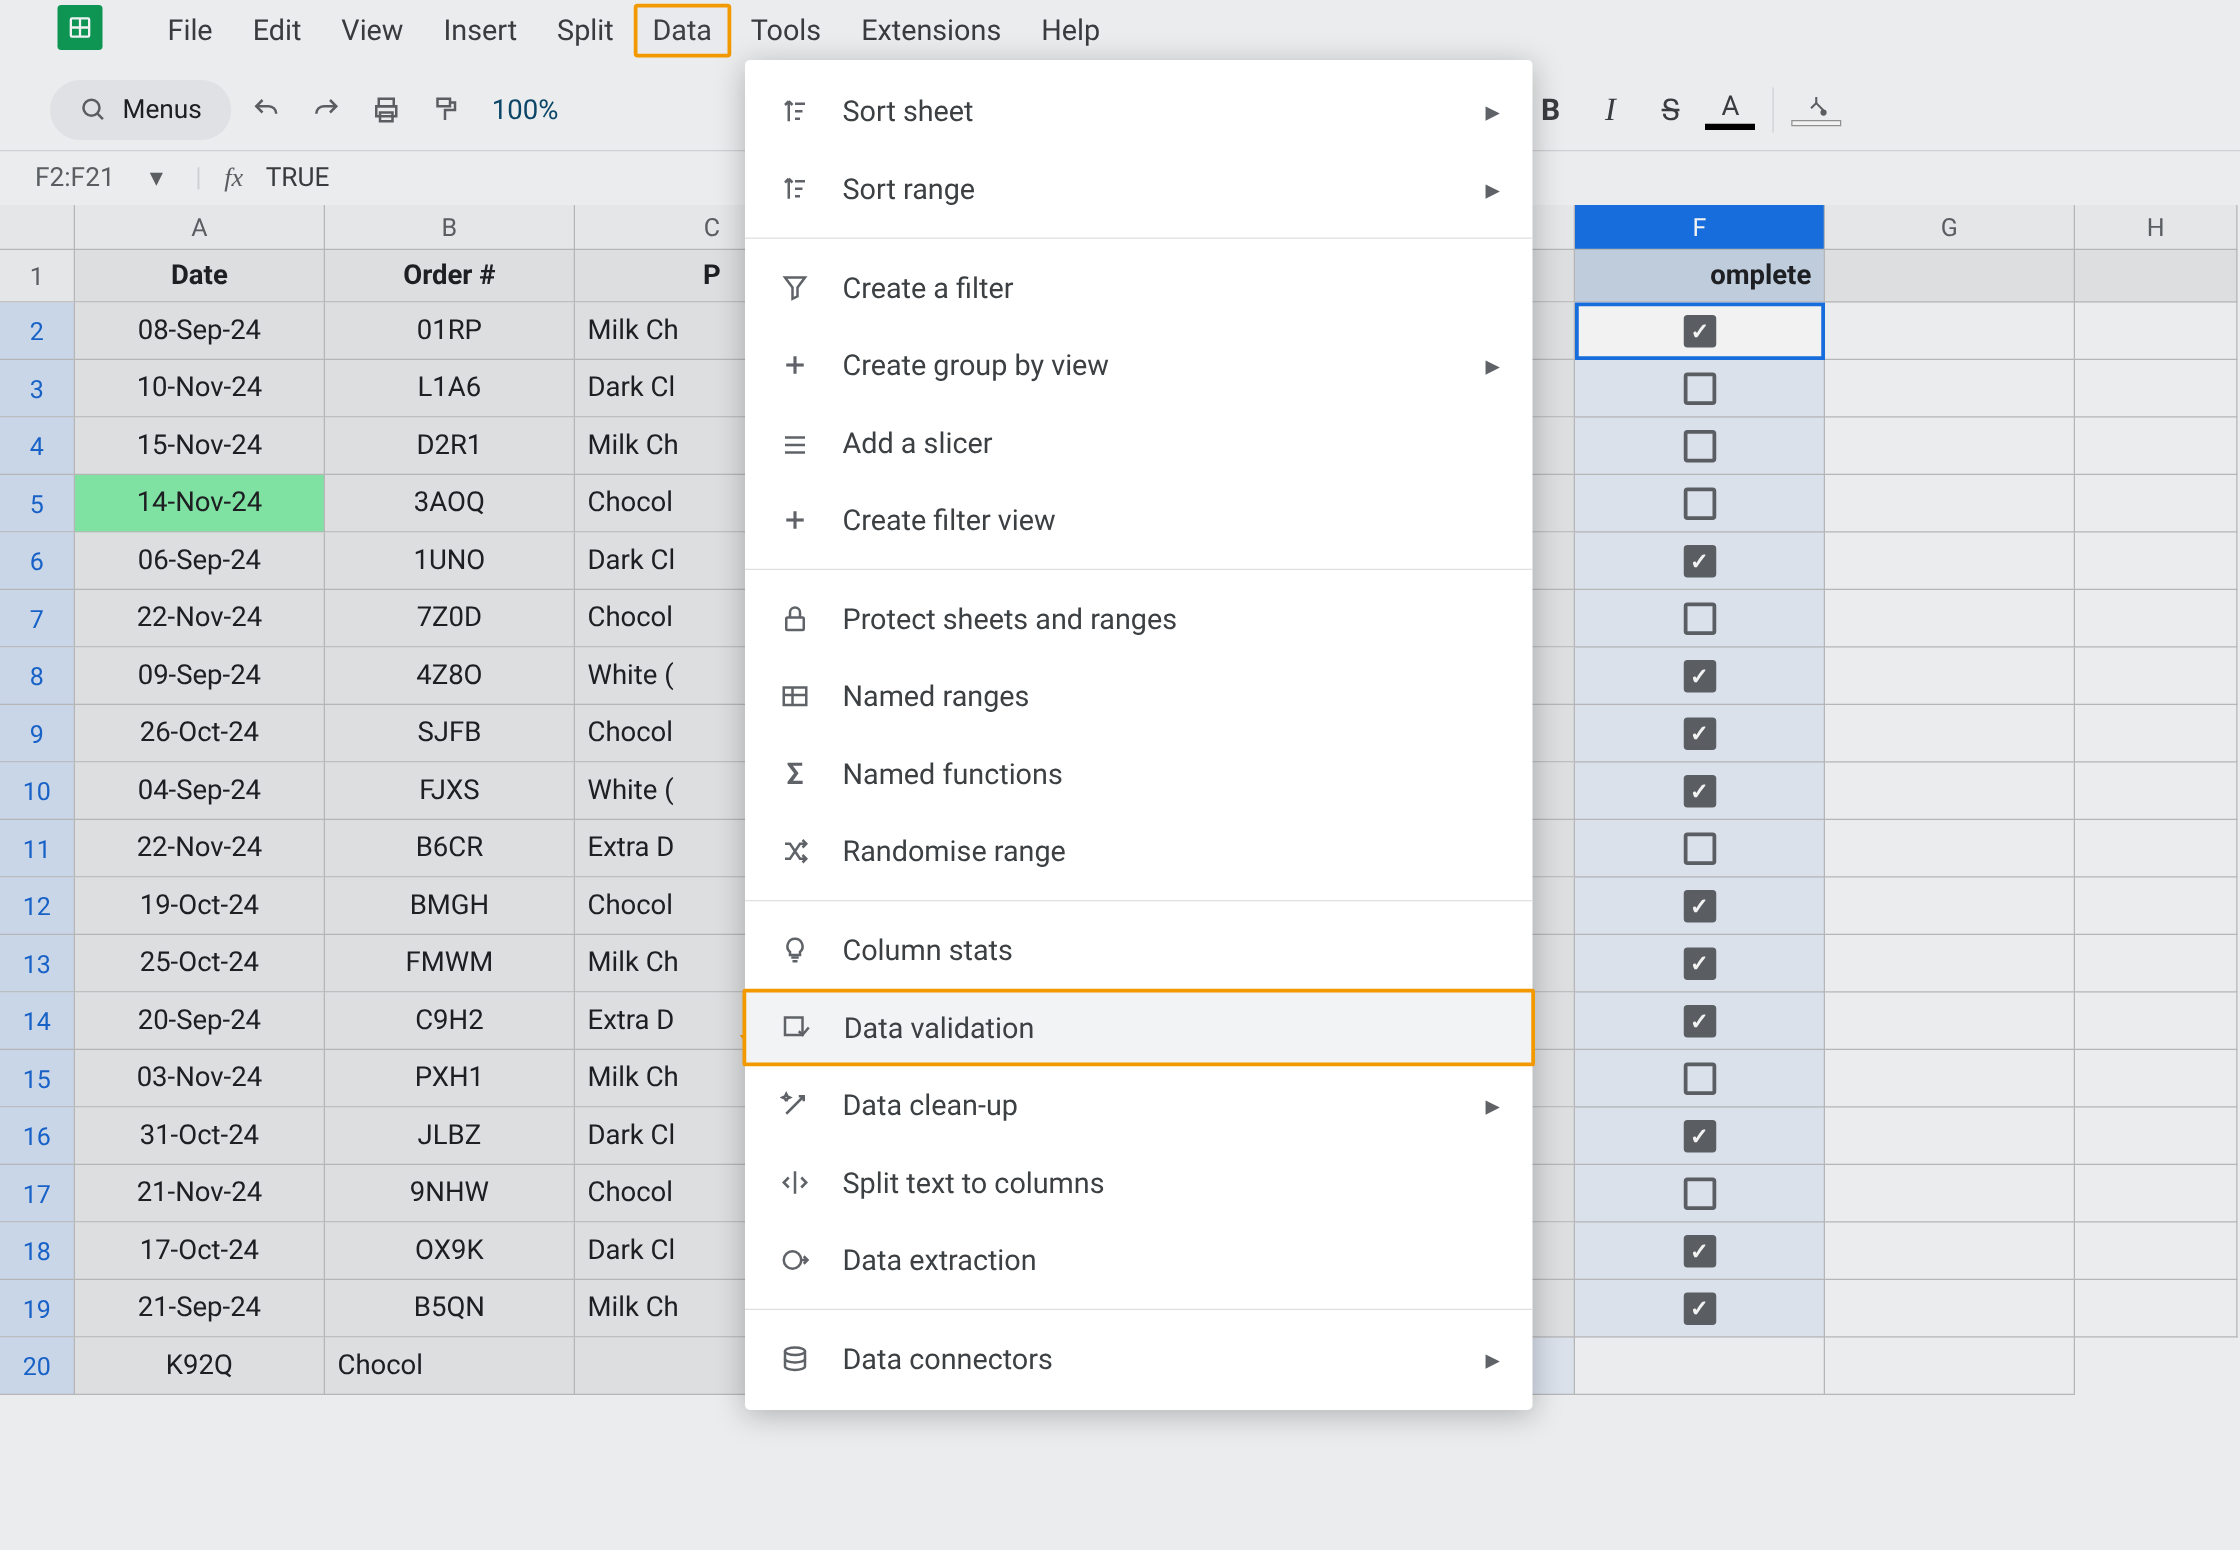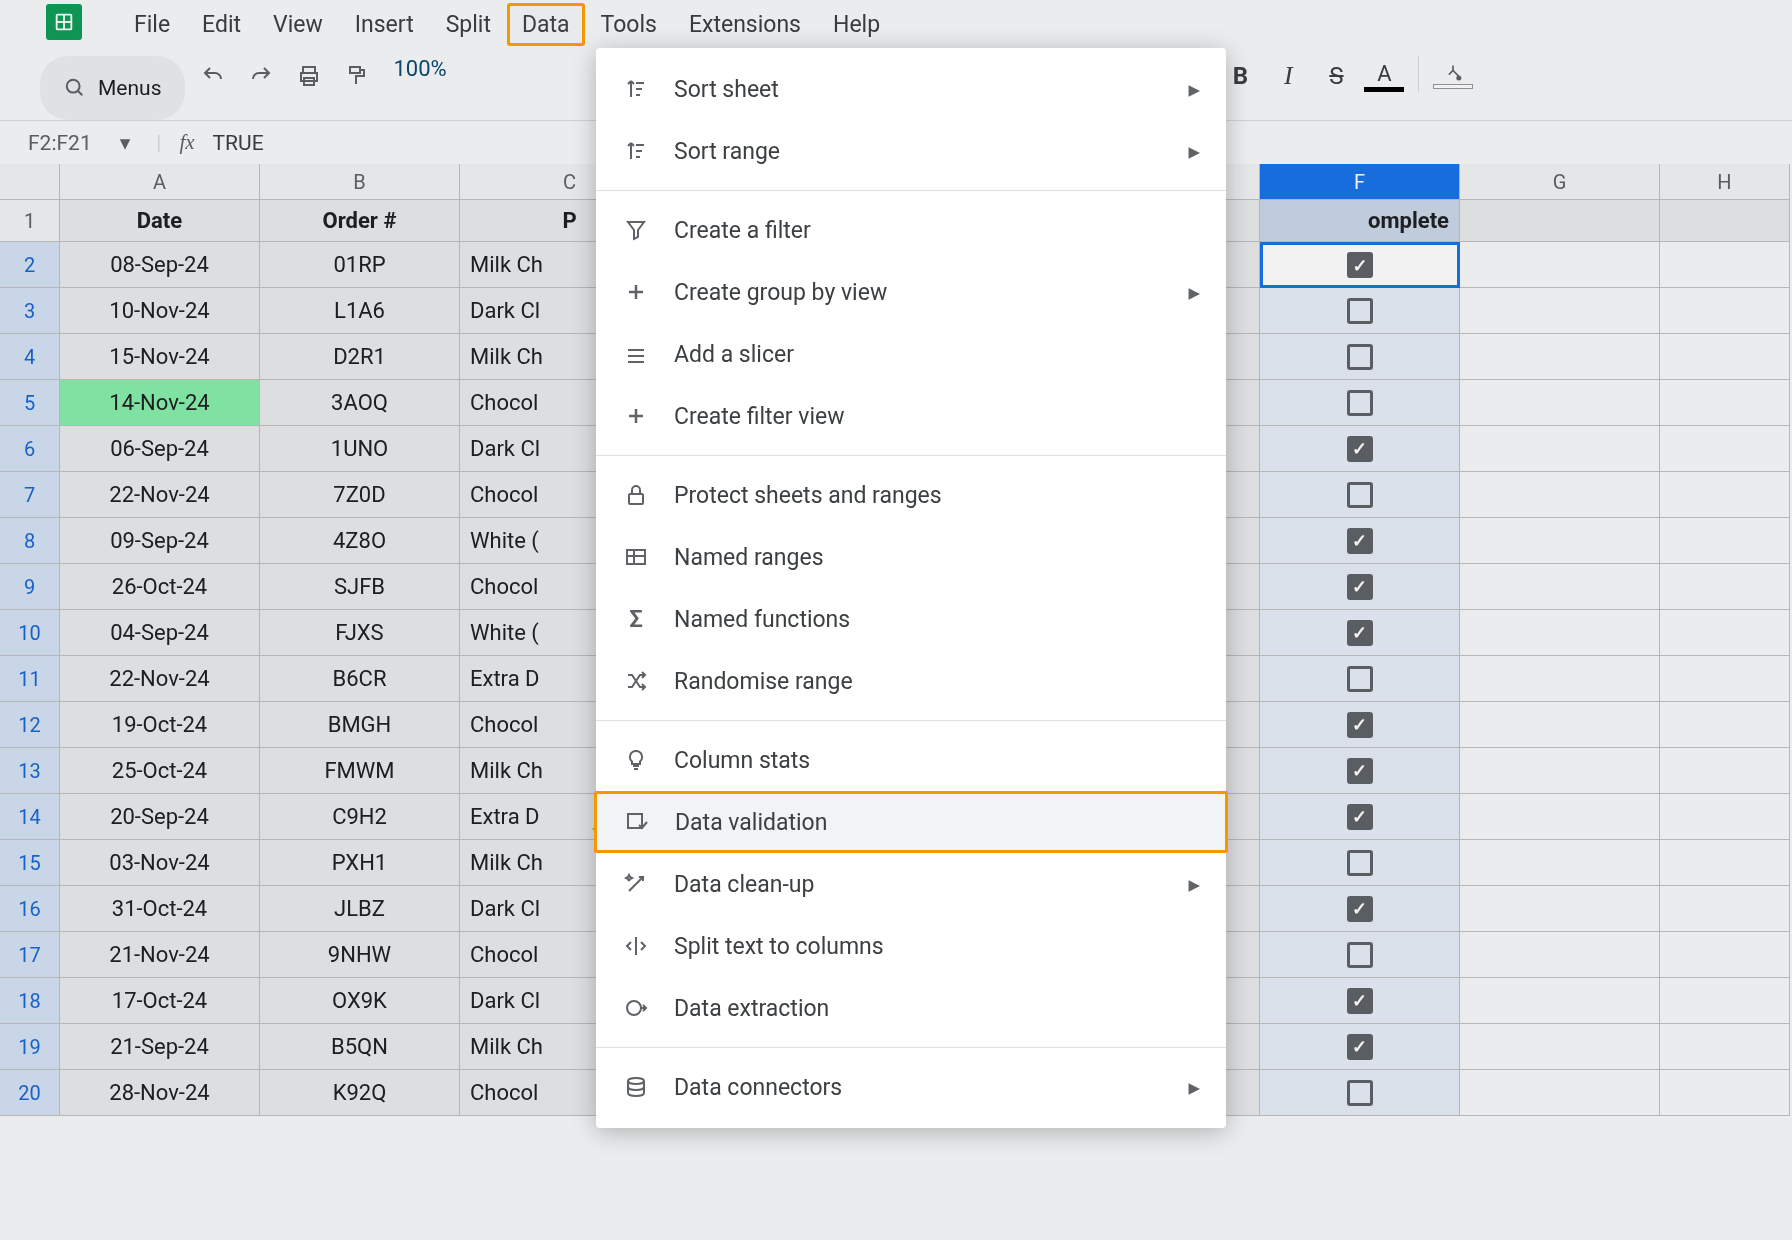--- a/index.html
+++ b/index.html
@@ -56,20 +56,21 @@
     border: 3px solid #f29900;
     border-radius: 3px;
     padding: 5px 12px;
     background: #e8eaed;
     position:relative;
     z-index:20;
   }
   
   .toolbar {
     display:flex;
+    align-items:center;
     height:64px;
     padding: 0 40px;
     gap:8px;
     margin-top:8px;
   }
   .menus-pill {
     display:flex;
     align-items:center;
     gap:12px;
     background:#eceef1;
@@ -523,21 +524,20 @@
     <div class="cell datacell" style="background: rgb(232, 234, 237);">B5QN</div>
     <div class="cell textcell" style="background: rgb(232, 234, 237);">Milk Ch</div>
     <div class="cell" style="background: rgb(232, 234, 237);"></div>
     <div class="cell" style="background: rgb(232, 234, 237);"></div>
     <div class="cell sel-range">
       <div class="chk on"></div>
     </div>
     <div class="cell"></div>
     <div class="cell"></div>
     <div class="rowhead selrow">20</div>
-    <div class="cell datacell" style="background: rgb(232, 234, 237);">28-Nov-24</div>
     <div class="cell datacell" style="background: rgb(232, 234, 237);">K92Q</div>
     <div class="cell textcell" style="background: rgb(232, 234, 237);">Chocol</div>
     <div class="cell" style="background: rgb(232, 234, 237);"></div>
     <div class="cell" style="background: rgb(232, 234, 237);"></div>
     <div class="cell sel-range">
       <div class="chk"></div>
     </div>
     <div class="cell"></div>
     <div class="cell"></div>
   </div>

